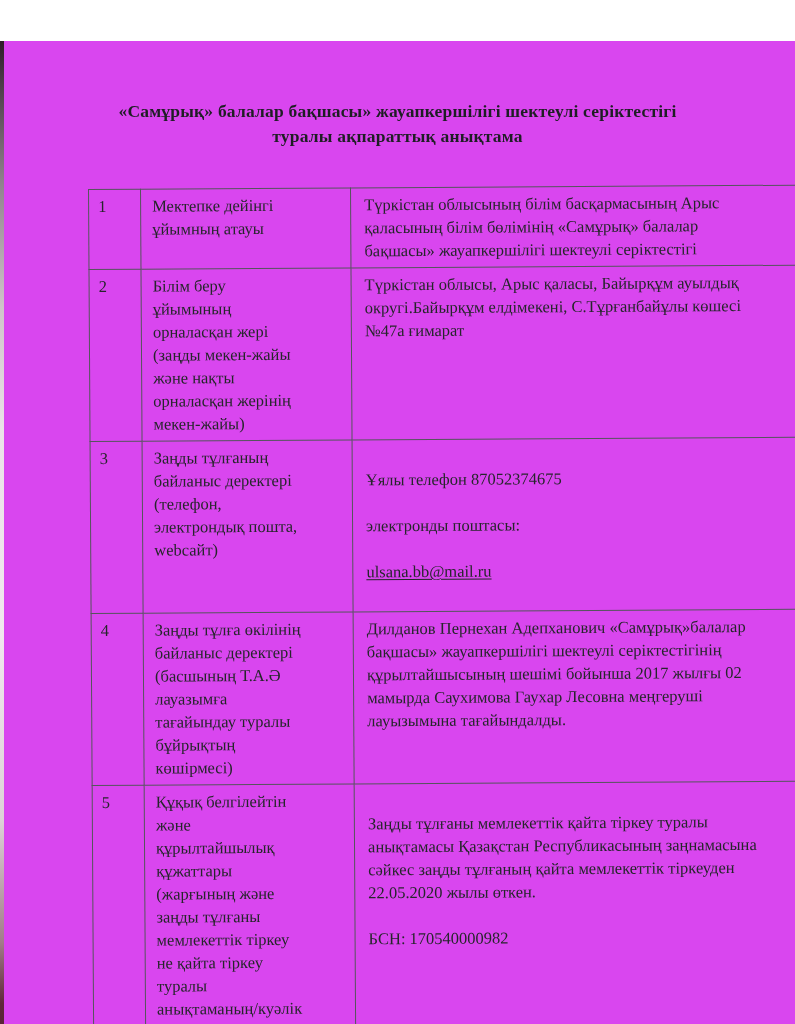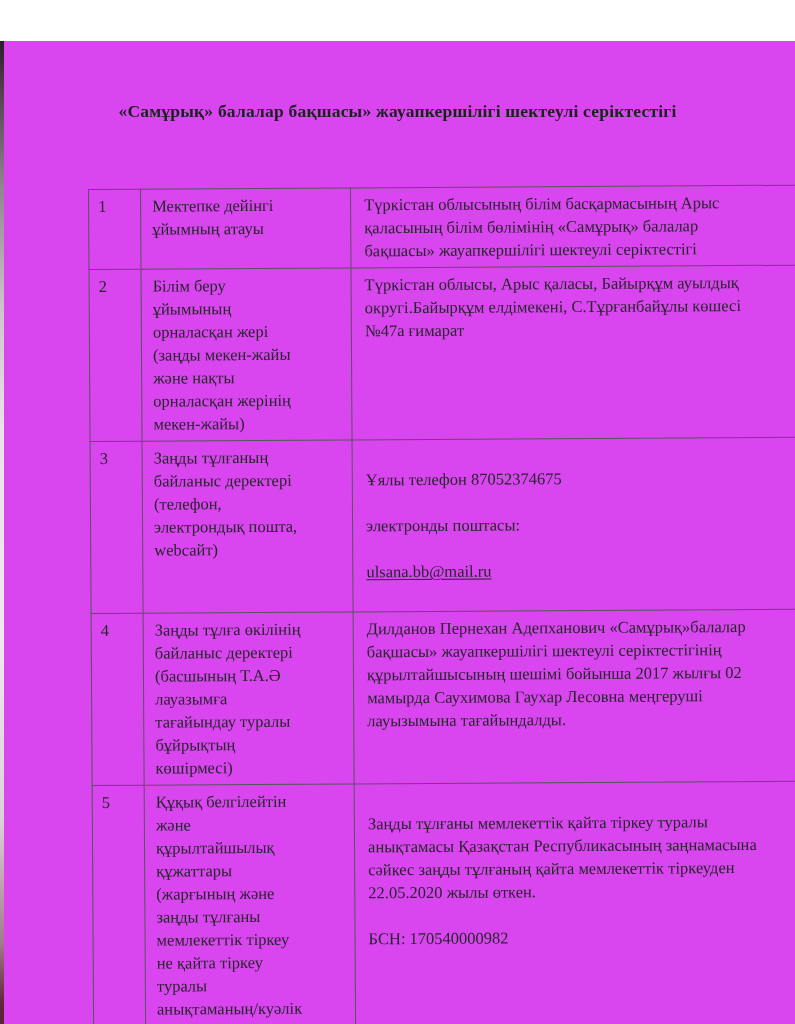--- a/index.html
+++ b/index.html
@@ -73,20 +73,21 @@
 </style>
 </head>
 <body>
 
 <div class="page">
 
   <div class="edge-left"></div>
 
   <h1 class="doc-title">
     <span>«Самұрық» балалар бақшасы»  жауапкершілігі шектеулі серіктестігі</span>
+    <span>туралы ақпараттық анықтама</span>
   </h1>
 
   <table class="info-table">
     <tbody>
       <tr class="r1">
         <td class="c-num">1</td>
         <td class="c-label">Мектепке дейінгі
 ұйымның атауы</td>
         <td class="c-value">Түркістан облысының білім басқармасының  Арыс
 қаласының білім бөлімінің  «Самұрық» балалар

